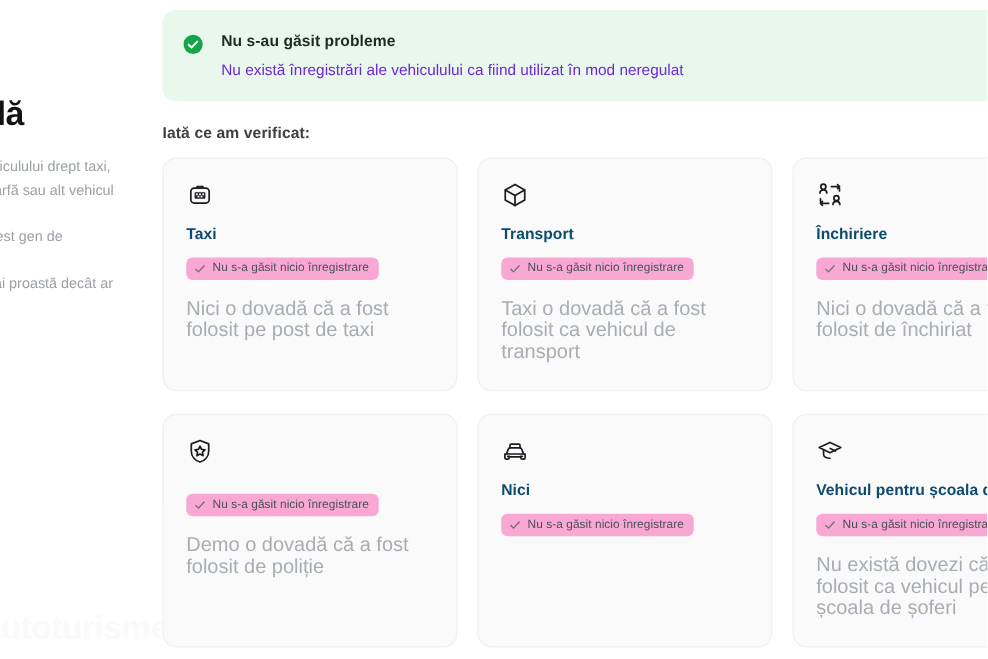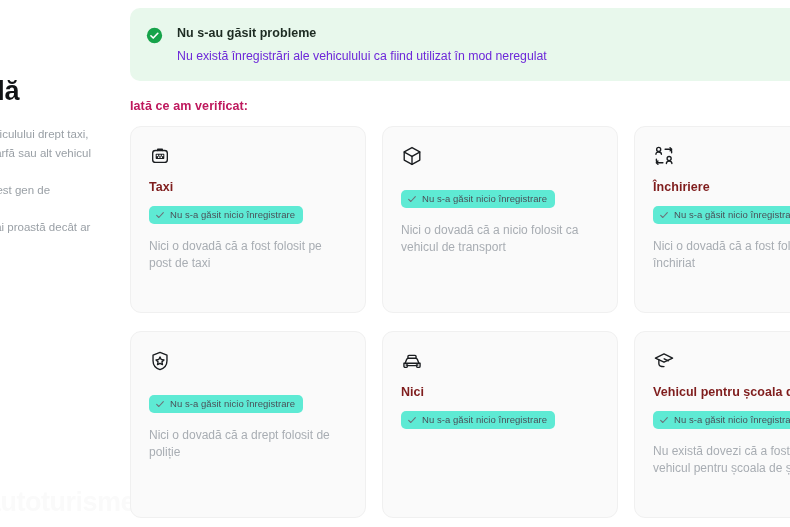--- a/index.html
+++ b/index.html
@@ -108,21 +108,21 @@
     line-height: 16px;
   }
 
   
   .section-heading {
     position: absolute;
     left: 0;
     top: 99px;
     font-size: 12.5px;
     font-weight: 700;
-    color: #be185d;
+    color: #404040;
     letter-spacing: 0.1px;
   }
 
   
   .grid {
     position: absolute;
     left: 0;
     top: 126px;
     width: 720px;
     display: grid;
@@ -144,31 +144,31 @@
     width: 22px;
     height: 22px;
     color: #1a1d20;
     margin-bottom: 12px;
   }
   .card-icon svg { display: block; }
 
   .card-title {
     font-size: 12.5px;
     font-weight: 700;
-    color: #7f1d1d;
+    color: #0c4a6e;
     line-height: 16px;
     letter-spacing: 0.05px;
     white-space: nowrap;
   }
 
   .card-badge {
     display: inline-flex;
     align-items: center;
     margin-top: 11px;
-    background: #5eead4;
+    background: #f9a8d4;
     border-radius: 5px;
     padding: 3px 8px 3px 6px;
     white-space: nowrap;
     justify-content: flex-end;
   }
 
   .badge-check {
     width: 10px;
     height: 10px;
     margin-right: 5px;
@@ -179,21 +179,21 @@
 
   .badge-text {
     font-size: 9.5px;
     color: #4a5058;
     line-height: 12px;
     letter-spacing: 0.05px;
   }
 
   .card-desc {
     margin-top: 14px;
-    font-size: 12px;
+    font-size: 16px;
     line-height: 17px;
     color: #a8adb3;
   }
 </style>
 </head>
 <body>
 
 <div class="page">
 
   <div class="left-col">
@@ -254,29 +254,30 @@
       </div>
 
       <div class="card">
         <div class="card-icon">
           <svg width="22" height="22" viewBox="0 0 24 24" fill="none" xmlns="http://www.w3.org/2000/svg" stroke="currentColor" stroke-width="1.5" stroke-linecap="round" stroke-linejoin="round">
             <path d="M20.5 7.6v8.8L12 21.2 3.5 16.4V7.6L12 2.8l8.5 4.8z"></path>
             <path d="M3.6 7.7L12 12.4l8.4-4.7"></path>
             <path d="M12 12.4v8.8"></path>
           </svg>
         </div>
-        <div class="card-badge">
-          <span class="badge-check">
-            <svg width="10" height="10" viewBox="0 0 12 12" fill="none" xmlns="http://www.w3.org/2000/svg">
-              <path d="M2 6.4l2.6 2.6L10 3.2" stroke="currentColor" stroke-width="1.3" stroke-linecap="round" stroke-linejoin="round"></path>
-            </svg>
-          </span>
-          <span class="badge-text">Nu s-a găsit nicio înregistrare</span>
-        </div>
-        <div class="card-desc">Nici o dovadă că a nicio folosit ca vehicul de transport</div>
+        <div class="card-title">Transport</div>
+        <div class="card-badge">
+          <span class="badge-check">
+            <svg width="10" height="10" viewBox="0 0 12 12" fill="none" xmlns="http://www.w3.org/2000/svg">
+              <path d="M2 6.4l2.6 2.6L10 3.2" stroke="currentColor" stroke-width="1.3" stroke-linecap="round" stroke-linejoin="round"></path>
+            </svg>
+          </span>
+          <span class="badge-text">Nu s-a găsit nicio înregistrare</span>
+        </div>
+        <div class="card-desc">Taxi o dovadă că a fost folosit ca vehicul de transport</div>
       </div>
 
       <div class="card">
         <div class="card-icon">
           <svg width="22" height="22" viewBox="0 0 24 24" fill="none" xmlns="http://www.w3.org/2000/svg" stroke="currentColor" stroke-width="1.5" stroke-linecap="round" stroke-linejoin="round">
             <circle cx="6.2" cy="4.8" r="2.2"></circle>
             <path d="M3.2 10.2c0-1.7 1.4-2.6 3-2.6s3 0.9 3 2.6"></path>
             <circle cx="17.6" cy="14.8" r="2.2"></circle>
             <path d="M14.6 20.2c0-1.7 1.4-2.6 3-2.6s3 0.9 3 2.6"></path>
             <path d="M13.2 4.6h4.8c1.3 0 2.3 1 2.3 2.3v1.6"></path>
@@ -305,21 +306,21 @@
           </svg>
         </div>
         <div class="card-badge">
           <span class="badge-check">
             <svg width="10" height="10" viewBox="0 0 12 12" fill="none" xmlns="http://www.w3.org/2000/svg">
               <path d="M2 6.4l2.6 2.6L10 3.2" stroke="currentColor" stroke-width="1.3" stroke-linecap="round" stroke-linejoin="round"></path>
             </svg>
           </span>
           <span class="badge-text">Nu s-a găsit nicio înregistrare</span>
         </div>
-        <div class="card-desc">Nici o dovadă că a drept folosit de poliție</div>
+        <div class="card-desc">Demo o dovadă că a fost folosit de poliție</div>
       </div>
 
       <div class="card">
         <div class="card-icon">
           <svg width="22" height="22" viewBox="0 0 24 24" fill="none" xmlns="http://www.w3.org/2000/svg" stroke="currentColor" stroke-width="1.5" stroke-linecap="round" stroke-linejoin="round">
             <path d="M3.2 14.4h17.6v3.2c0 .7-.6 1.3-1.3 1.3h-1.1c-.7 0-1.3-.6-1.3-1.3v-.6H6.9v.6c0 .7-.6 1.3-1.3 1.3H4.5c-.7 0-1.3-.6-1.3-1.3v-3.2z"></path>
             <path d="M4.6 14.3l1.5-4c.3-.8 1-1.3 1.9-1.3h8c.9 0 1.6.5 1.9 1.3l1.5 4"></path>
             <path d="M7.6 9V6.9c0-.6.5-1.1 1.1-1.1h6.6c.6 0 1.1.5 1.1 1.1V9"></path>
             <path d="M5.6 16.4h1.6M16.8 16.4h1.6"></path>
           </svg>

